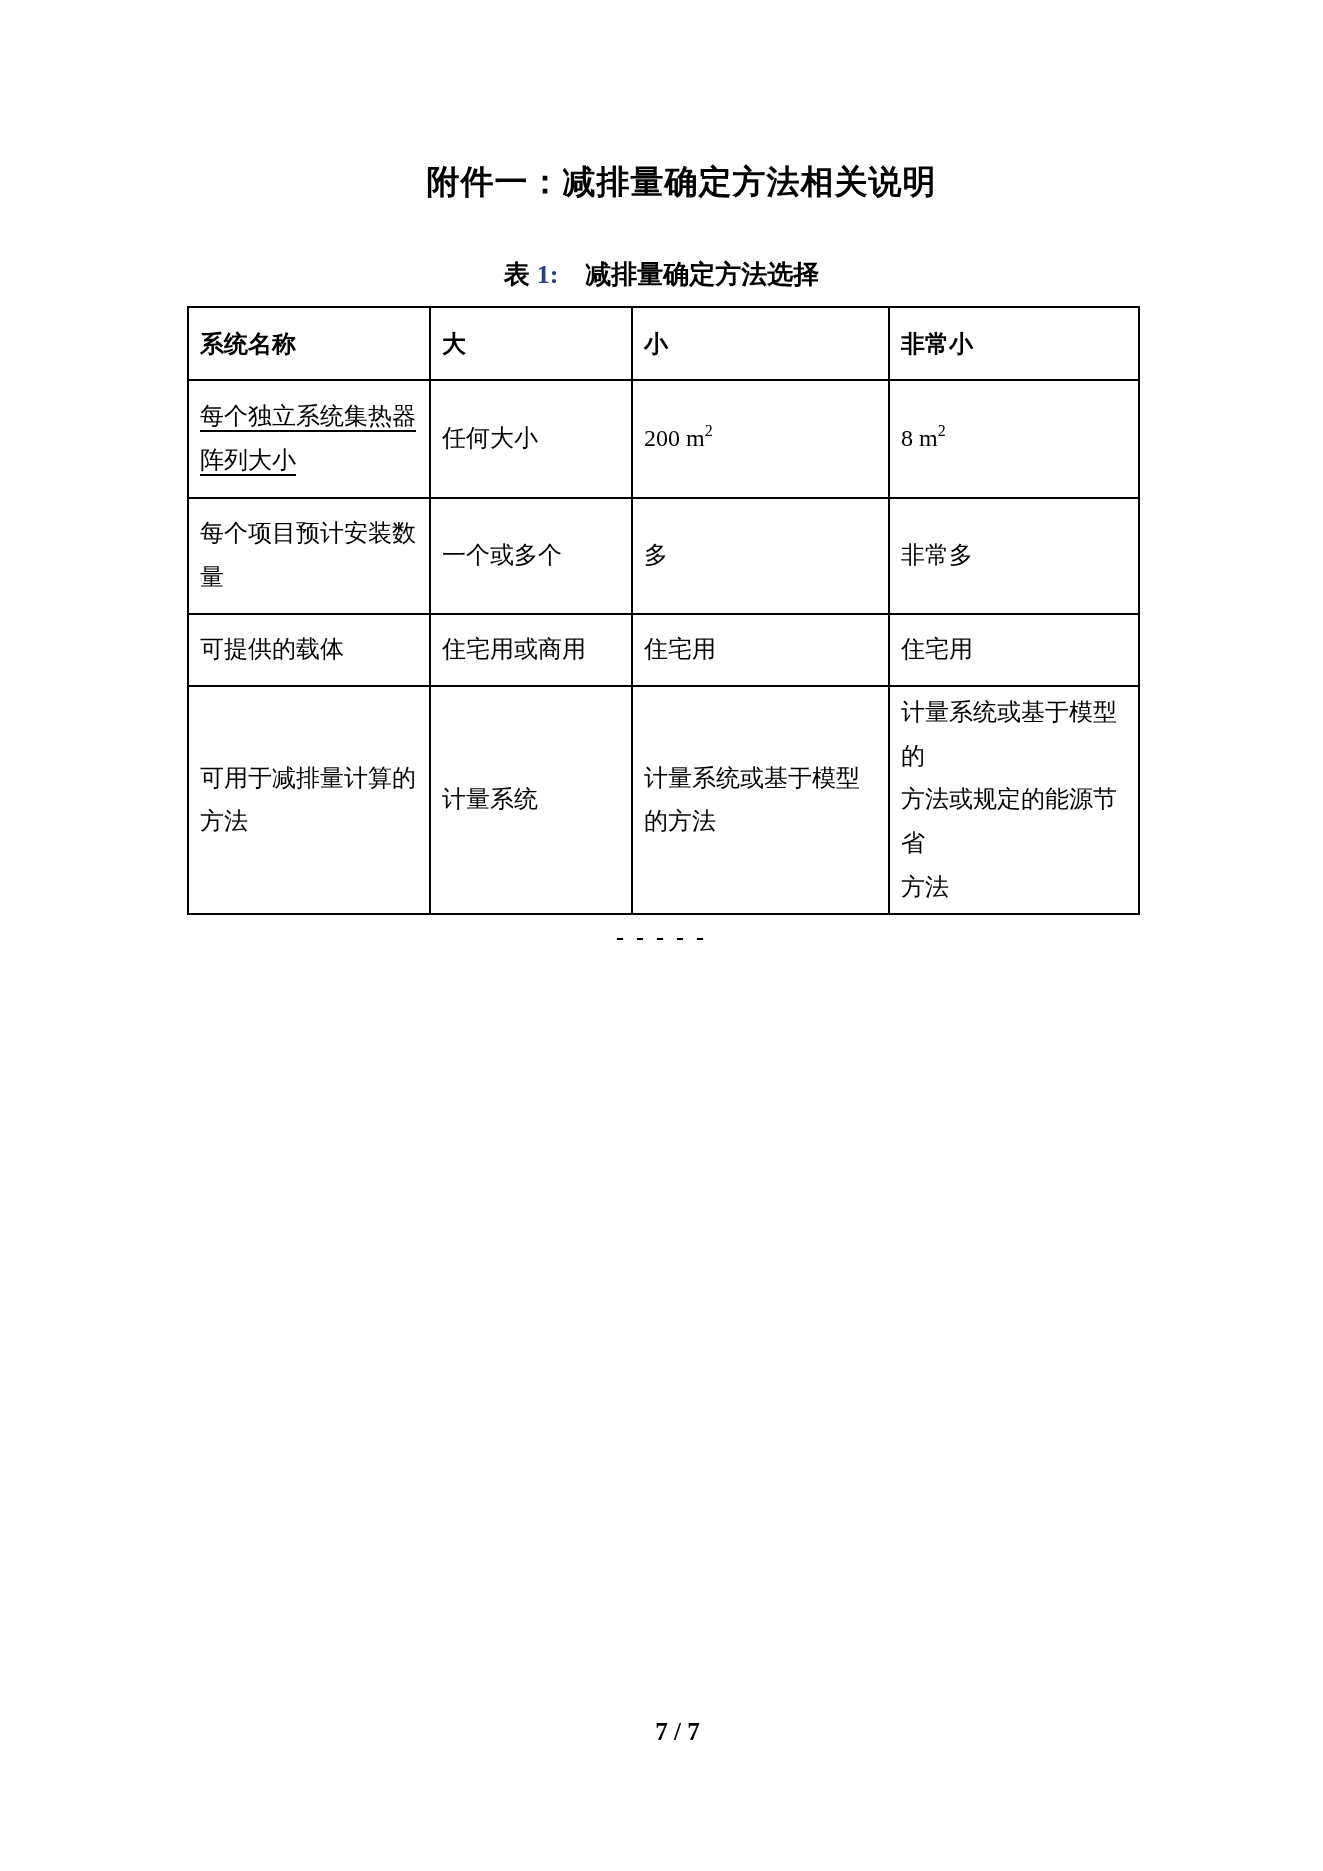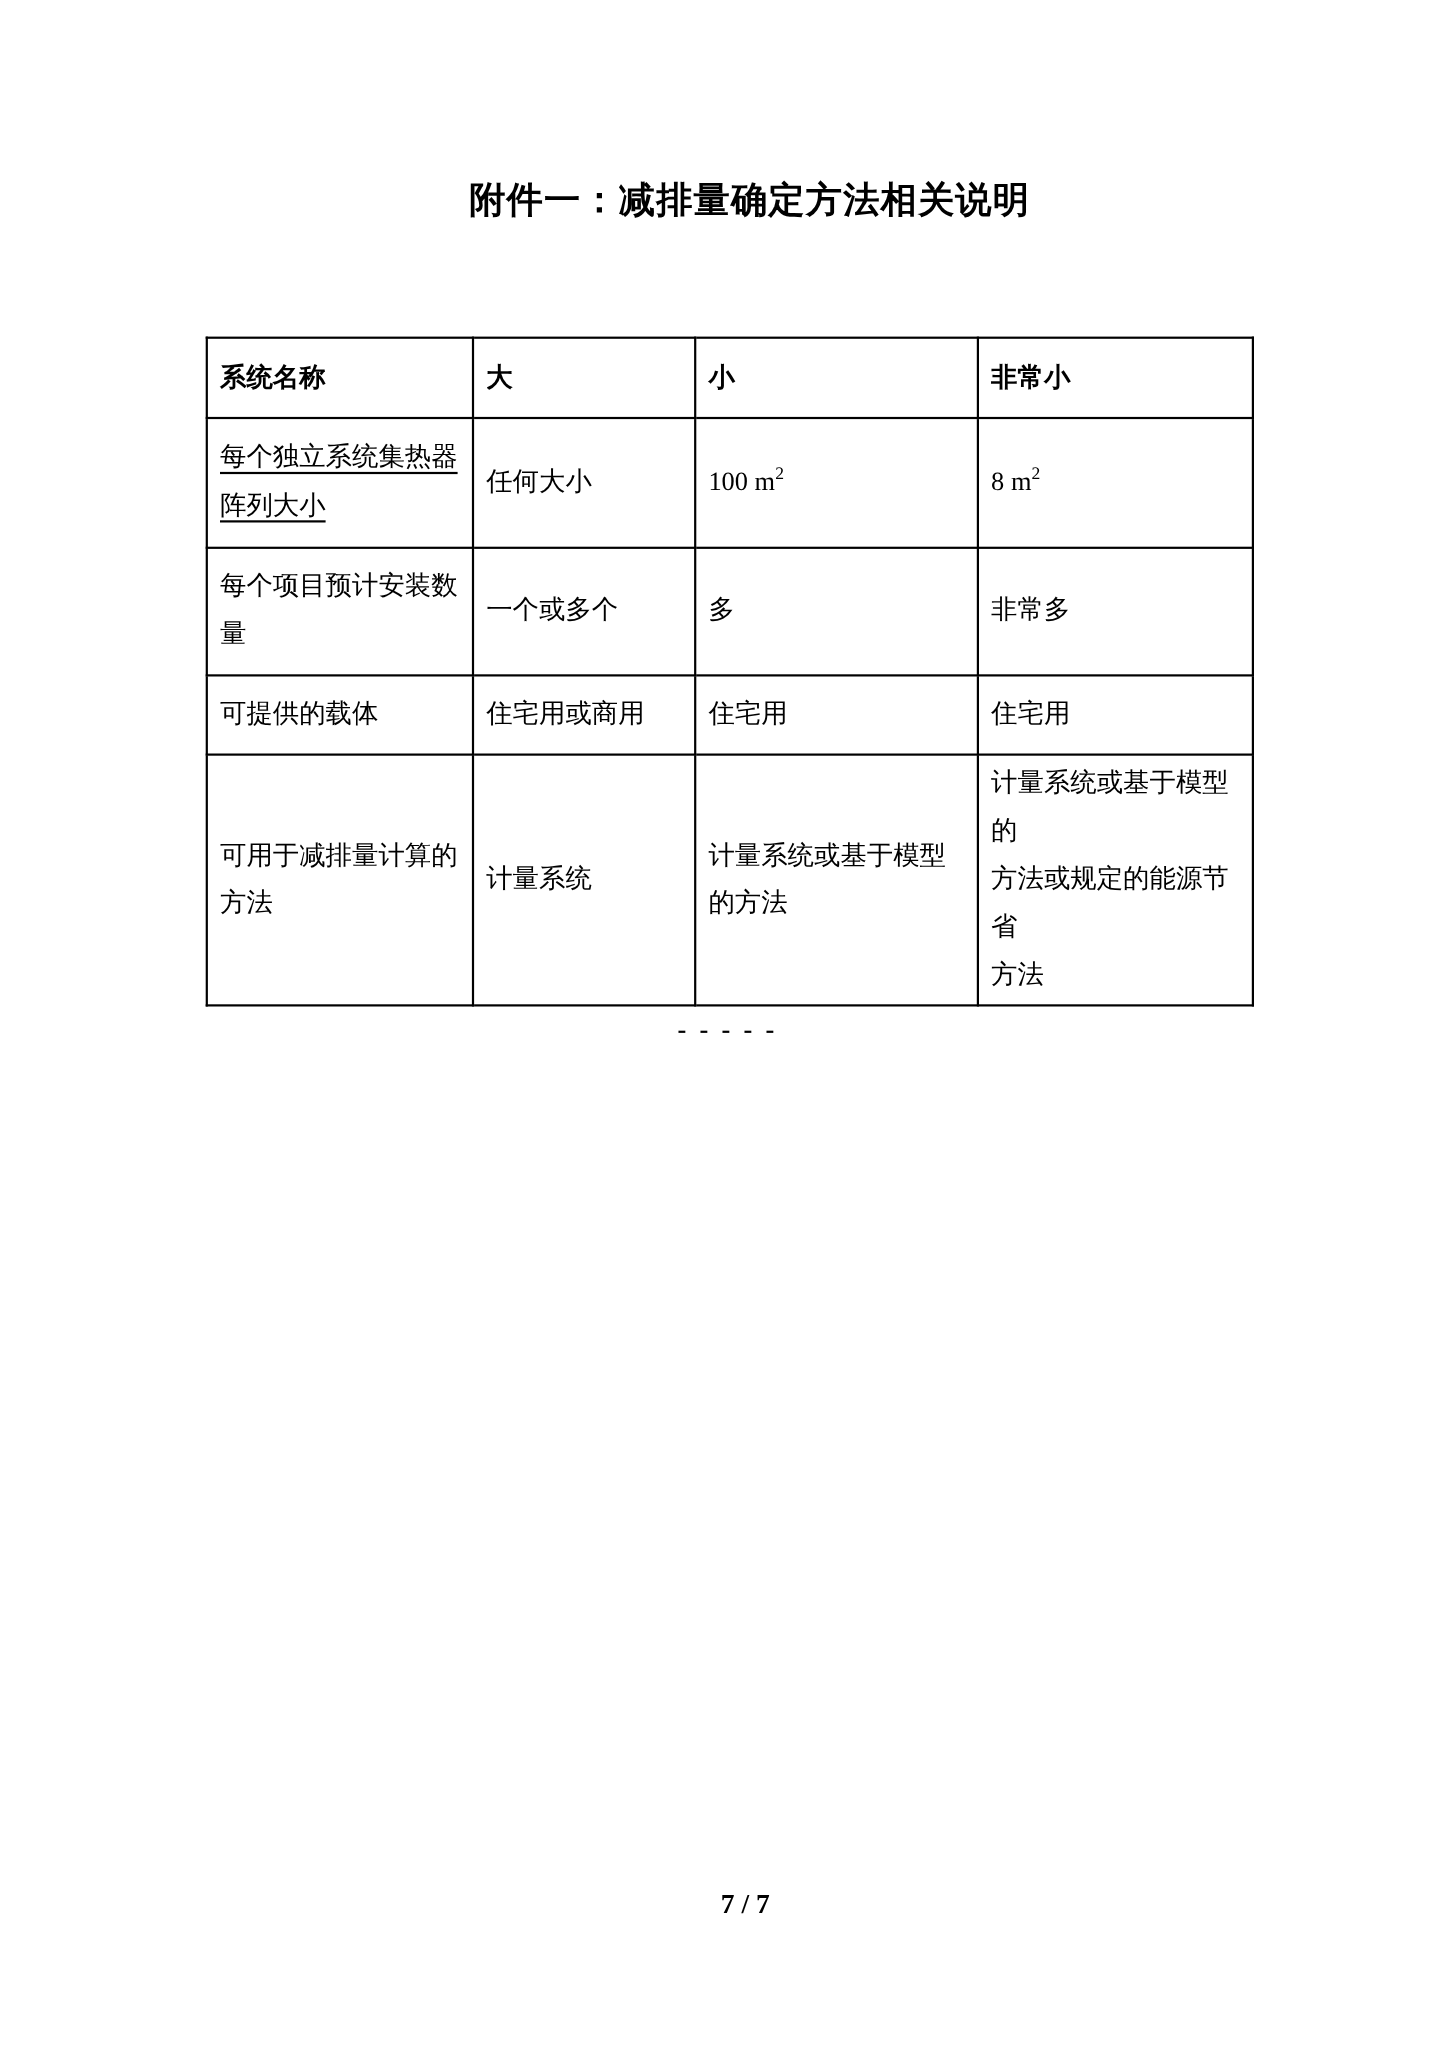--- a/index.html
+++ b/index.html
@@ -99,40 +99,43 @@
     font-weight: bold;
   }
 </style>
 </head>
 <body>
 
 <div class="page">
 
   <h1 class="doc-title">附件一：减排量确定方法相关说明</h1>
 
+  <div class="table-caption">
+    <span>表</span><span class="caption-number" style="color: rgb(38, 64, 139);">1:</span><span class="caption-title">减排量确定方法选择</span>
+  </div>
 
   <table class="method-table">
     <colgroup>
       <col style="width:242px">
       <col style="width:202px">
       <col style="width:257px">
       <col style="width:250px">
     </colgroup>
     <tbody>
         <tr class="r-head">
       <th>系统名称</th>
       <th>大</th>
       <th>小</th>
       <th>非常小</th>
     </tr>
     <tr class="r1">
       <td><span class="u">每个独立系统集热器
 阵列大小</span></td>
       <td><span>任何大小</span></td>
-      <td><span>100 m</span><sup class="unit-sup">2</sup></td>
+      <td><span>200 m</span><sup class="unit-sup">2</sup></td>
       <td><span>8 m</span><sup class="unit-sup">2</sup></td>
     </tr>
     <tr class="r2">
       <td><span>每个项目预计安装数
 量</span></td>
       <td><span>一个或多个</span></td>
       <td><span>多</span></td>
       <td><span>非常多</span></td>
     </tr>
     <tr class="r3">

